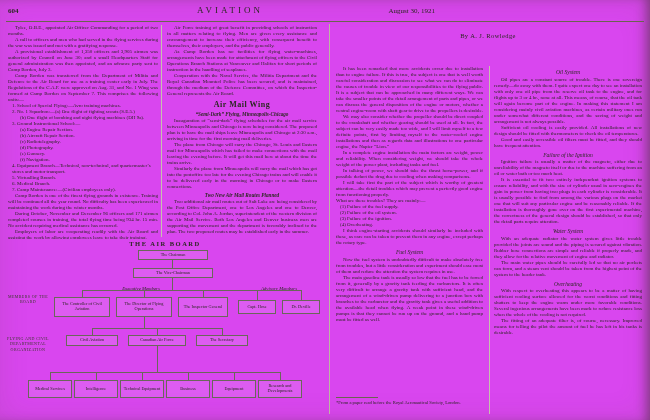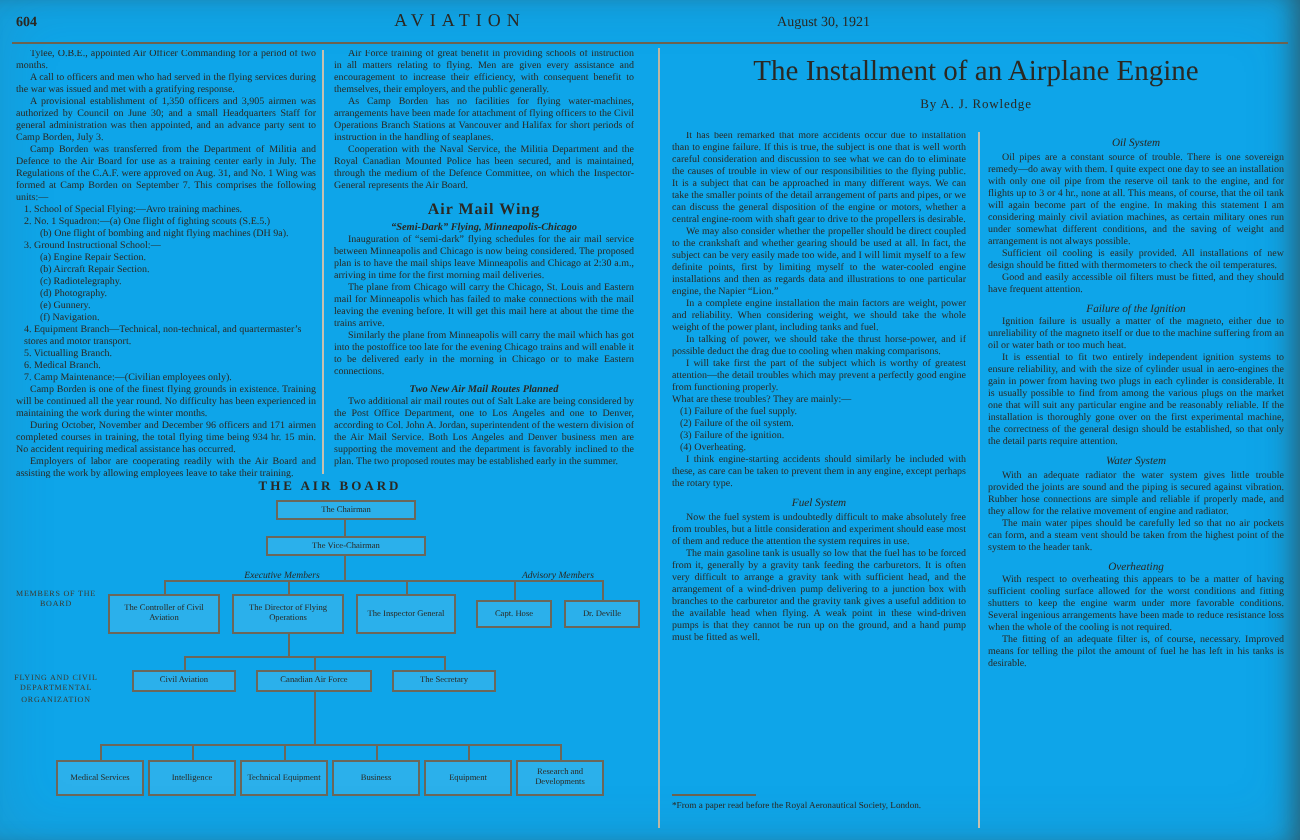--- a/index.html
+++ b/index.html
@@ -1,16 +1,16 @@
 <!DOCTYPE html>
 <html><head>
 <meta charset="utf-8">
 <style>
   html,body{margin:0;padding:0;background:#9a937f;}
-  .page{position:relative;width:650px;height:420px;background:#0ea5e9;overflow:hidden;
+  .page{position:relative;width:650px;height:420px;background:#d946ef;overflow:hidden;
         font-family:"Liberation Serif", serif;color:#2b2822;
         box-shadow:inset -8px 0 12px -5px rgba(55,48,36,.55), inset 0 0 30px rgba(90,78,55,.14);}
   
   .mh-num{position:absolute;left:8px;top:7px;font-size:7px;font-weight:bold;}
   .mh-title{position:absolute;left:150px;top:5px;width:160px;text-align:center;font-size:9px;letter-spacing:3px;}
   .mh-date{position:absolute;left:340px;top:7px;width:95px;text-align:right;font-size:7px;}
   .hrule{position:absolute;left:6px;top:21px;width:638px;height:1px;background:#6b6350;}
   .vrule{position:absolute;width:1px;background:#c6c0ae;}
   .vr1{left:161px;top:25px;height:212px;}
   .vr2{left:329px;top:24px;height:390px;background:#bdb6a2;}
@@ -135,21 +135,20 @@
       <div class="dline" style="left: 44px; top: 132px; width: 231px; height: 1px;"></div>
       <div class="dline" style="left: 44px; top: 132px; width: 1px; height: 8px;"></div>
       <div class="dline" style="left: 90px; top: 132px; width: 1px; height: 8px;"></div>
       <div class="dline" style="left: 136px; top: 132px; width: 1px; height: 8px;"></div>
       <div class="dline" style="left: 182px; top: 132px; width: 1px; height: 8px;"></div>
       <div class="dline" style="left: 228px; top: 132px; width: 1px; height: 8px;"></div>
       <div class="dline" style="left: 274px; top: 132px; width: 1px; height: 8px;"></div>
     </div>
 
   <div class="article-head">
-    <div class="atitle">The Installment of an Airplane Engine</div>
     <div class="abyline">By A. J. Rowledge</div>
   </div>
   <div class="col ac1">
       <div class="p">It has been remarked that more accidents occur due to installation than to engine failure. If this is true, the subject is one that is well worth careful consideration and discussion to see what we can do to eliminate the causes of trouble in view of our responsibilities to the flying public. It is a subject that can be approached in many different ways. We can take the smaller points of the detail arrangement of parts and pipes, or we can discuss the general disposition of the engine or motors, whether a central engine-room with shaft gear to drive to the propellers is desirable.</div>
       <div class="p">We may also consider whether the propeller should be direct coupled to the crankshaft and whether gearing should be used at all. In fact, the subject can be very easily made too wide, and I will limit myself to a few definite points, first by limiting myself to the water-cooled engine installations and then as regards data and illustrations to one particular engine, the Napier “Lion.”</div>
       <div class="p">In a complete engine installation the main factors are weight, power and reliability. When considering weight, we should take the whole weight of the power plant, including tanks and fuel.</div>
       <div class="p">In talking of power, we should take the thrust horse-power, and if possible deduct the drag due to cooling when making comparisons.</div>
       <div class="p">I will take first the part of the subject which is worthy of greatest attention—the detail troubles which may prevent a perfectly good engine from functioning properly.</div>
       <div class="np">What are these troubles? They are mainly:—</div>
       <div class="li">(1) Failure of the fuel supply.</div>

